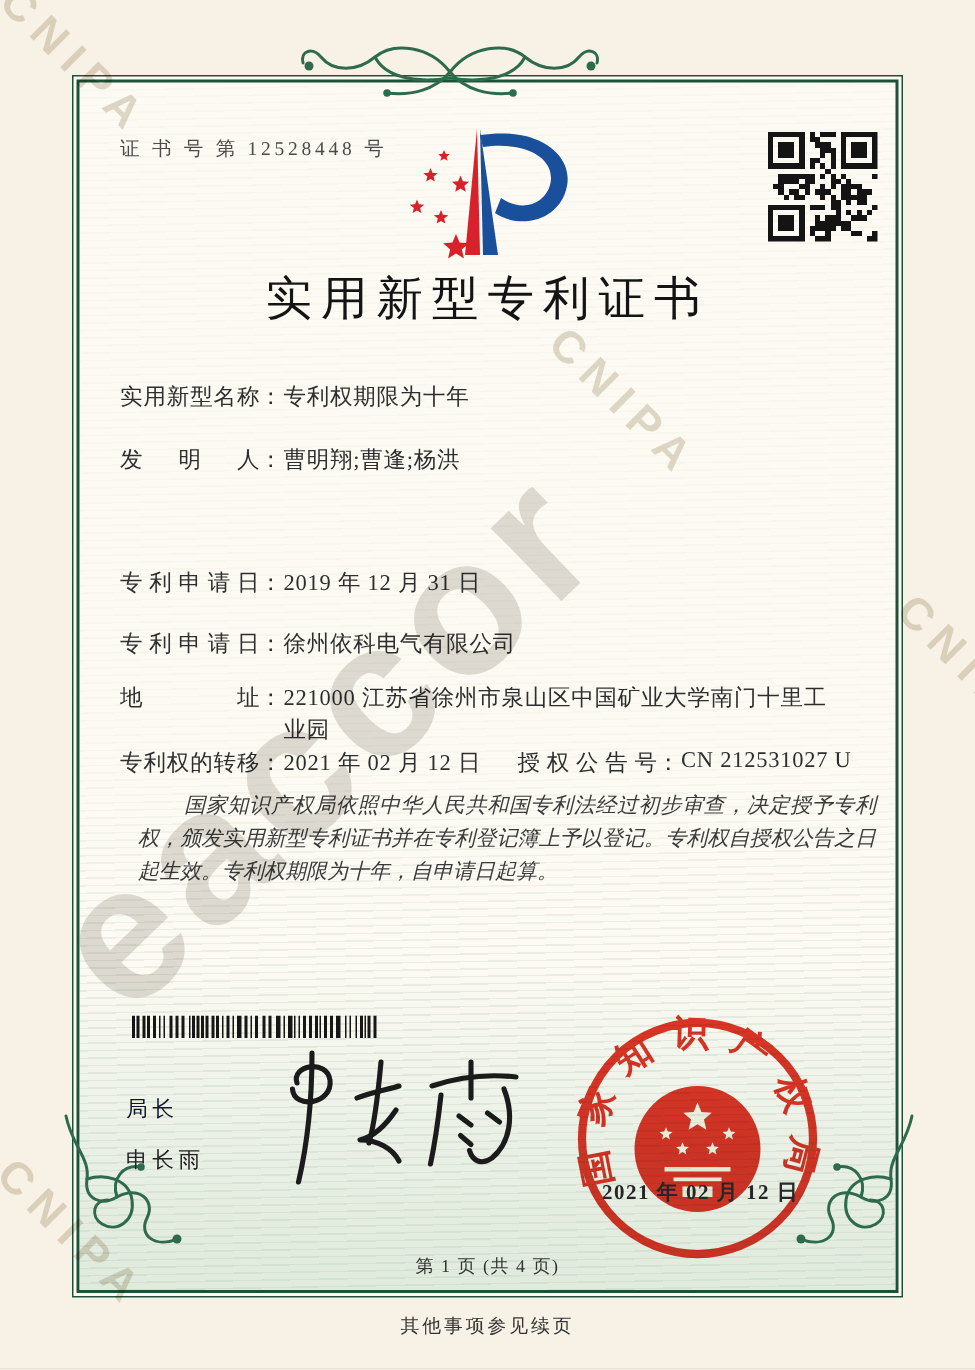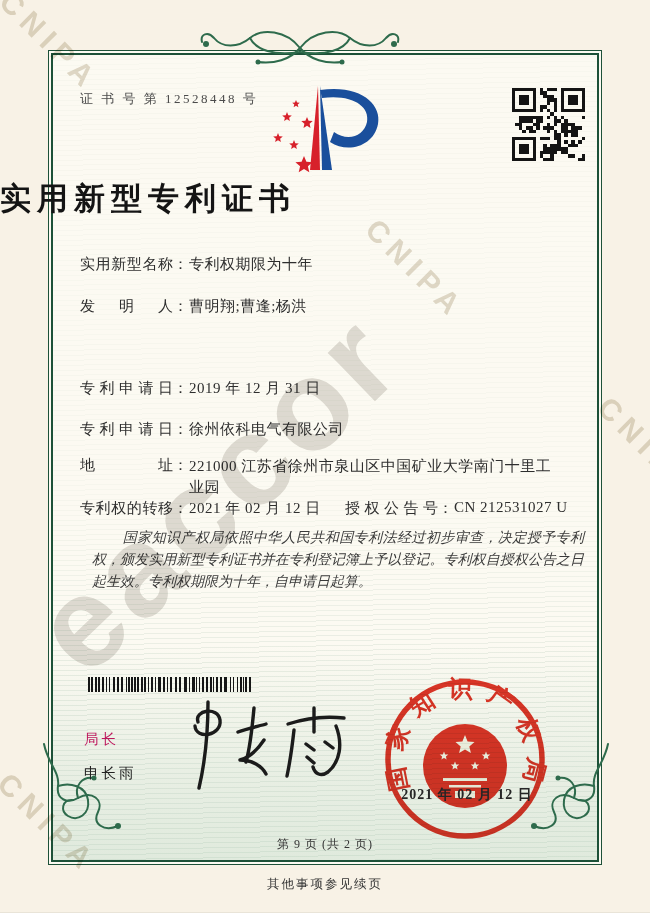--- a/index.html
+++ b/index.html
@@ -13,40 +13,40 @@
   #frame-inner{position:relative;width:100%;height:100%;border:2px solid #1d5138;background:#fcfaf2}
   .guilloche{position:absolute;inset:0;
      background:repeating-linear-gradient(179deg,rgba(86,140,110,0.18) 0 1px,transparent 1px 5px);
      -webkit-mask-image:linear-gradient(180deg,rgba(0,0,0,.16) 0%,rgba(0,0,0,.2) 55%,rgba(0,0,0,.75) 80%,rgba(0,0,0,.95) 100%);
      mask-image:linear-gradient(180deg,rgba(0,0,0,.16) 0%,rgba(0,0,0,.2) 55%,rgba(0,0,0,.75) 80%,rgba(0,0,0,.95) 100%);}
   .bottom-tint{position:absolute;left:0;right:0;bottom:0;height:215px;
      background:linear-gradient(180deg,rgba(208,225,210,0) 0%,rgba(203,222,206,.4) 60%,rgba(196,218,200,.5) 100%);}
 
   
   #cert-number{position:absolute;left:80px;top:90px;font-size:13px;letter-spacing:2.5px;color:#4b4b4b}
-  #title{position:absolute;left:0;top:178px;width:100%;
-         font-size:31px;font-weight:bold;letter-spacing:6px;color:#141414}
+  #title{position:absolute;left:0;top:178px;width:100%;text-align:center;
+         font-size:31px;font-weight:normal;letter-spacing:6px;color:#141414}
 
   .frow{position:absolute;left:80px;font-size:15px;color:#2e2e2e;white-space:nowrap}
   .f-label{display:inline-block;width:93px;text-align:justify;text-align-last:justify;vertical-align:top}
   .f-colon{display:inline-block;width:16px;vertical-align:top}
   .f-value{display:inline-block;vertical-align:top;letter-spacing:.5px}
   #row1{top:255px}#row2{top:297px}#row3{top:338px}#row4{top:379px}#row5{top:420px}
   #row6{top:456px;white-space:normal}
   #row6 .f-value{width:374px;line-height:21px}
   #row7a{top:499px}#row7b{top:499px;left:345px}
 
   #body-text{position:absolute;left:92px;top:527px;width:492px}
   #body-text p{font-size:14px;line-height:22px;color:#3a3a3a;text-indent:2.2em;
                text-align:justify;font-style:italic}
 
   #barcode{position:absolute;left:88px;top:677px;width:166px;height:15px;display:flex;overflow:hidden}
   #barcode div{height:100%;flex:0 0 auto}
 
-  #director-title{position:absolute;left:84px;top:730px;font-size:14.5px;color:#be185d;letter-spacing:3px}
+  #director-title{position:absolute;left:84px;top:730px;font-size:14.5px;color:#0f172a;letter-spacing:3px}
   #director-name{position:absolute;left:84px;top:764px;font-size:14.5px;color:#222;letter-spacing:3px}
   #signature{position:absolute;left:168px;top:696px}
 
   #seal-wrap{position:absolute;left:372px;top:666px;width:186px;height:186px;
              mix-blend-mode:multiply;opacity:.95}
   #seal-date{position:absolute;left:382px;top:786px;width:170px;text-align:center;
              font-size:14px;font-weight:bold;color:#262626;letter-spacing:1px}
 
   #page-footer{position:absolute;left:0;top:836px;width:100%;text-align:center;
                font-size:12px;letter-spacing:1px;color:#333}
@@ -504,21 +504,21 @@
         </g>
       <g fill="#fcf8f0">
         <rect x="71" y="112" width="44" height="3"></rect>
         <rect x="77" y="119" width="32" height="2.5"></rect>
         <rect x="83" y="125" width="20" height="7"></rect>
       </g>
     </svg>
   </div>
   <div id="seal-date">2021 年 02 月 12 日</div>
 
-  <div id="page-footer">第 9 页 (共 2 页)</div>
+  <div id="page-footer">第 1 页 (共 4 页)</div>
   <div id="continuation-note">其他事项参见续页</div>
 
   <div class="wm wm-small" id="wm-1">CNIPA</div>
   <div class="wm wm-small" id="wm-2">CNIPA</div>
   <div class="wm wm-small" id="wm-3">CNIPA</div>
   <div class="wm wm-small" id="wm-4">CNIPA</div>
   <div class="wm" id="wm-large">eaccor</div>
 
 </div>
 

